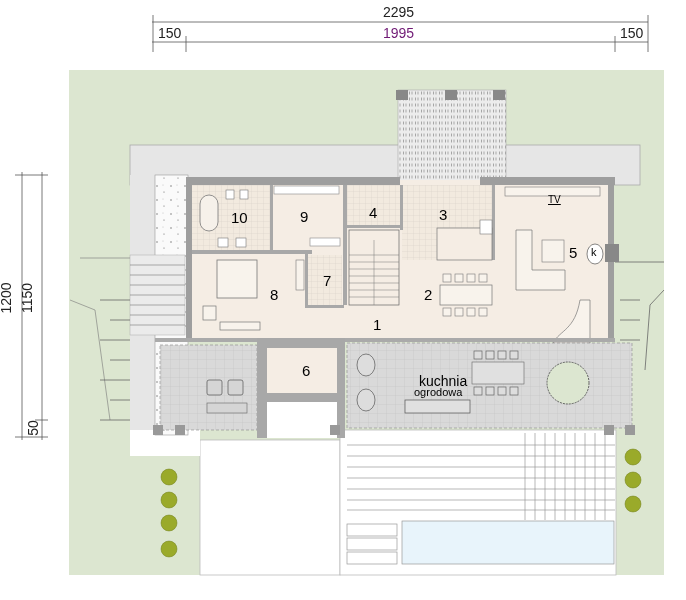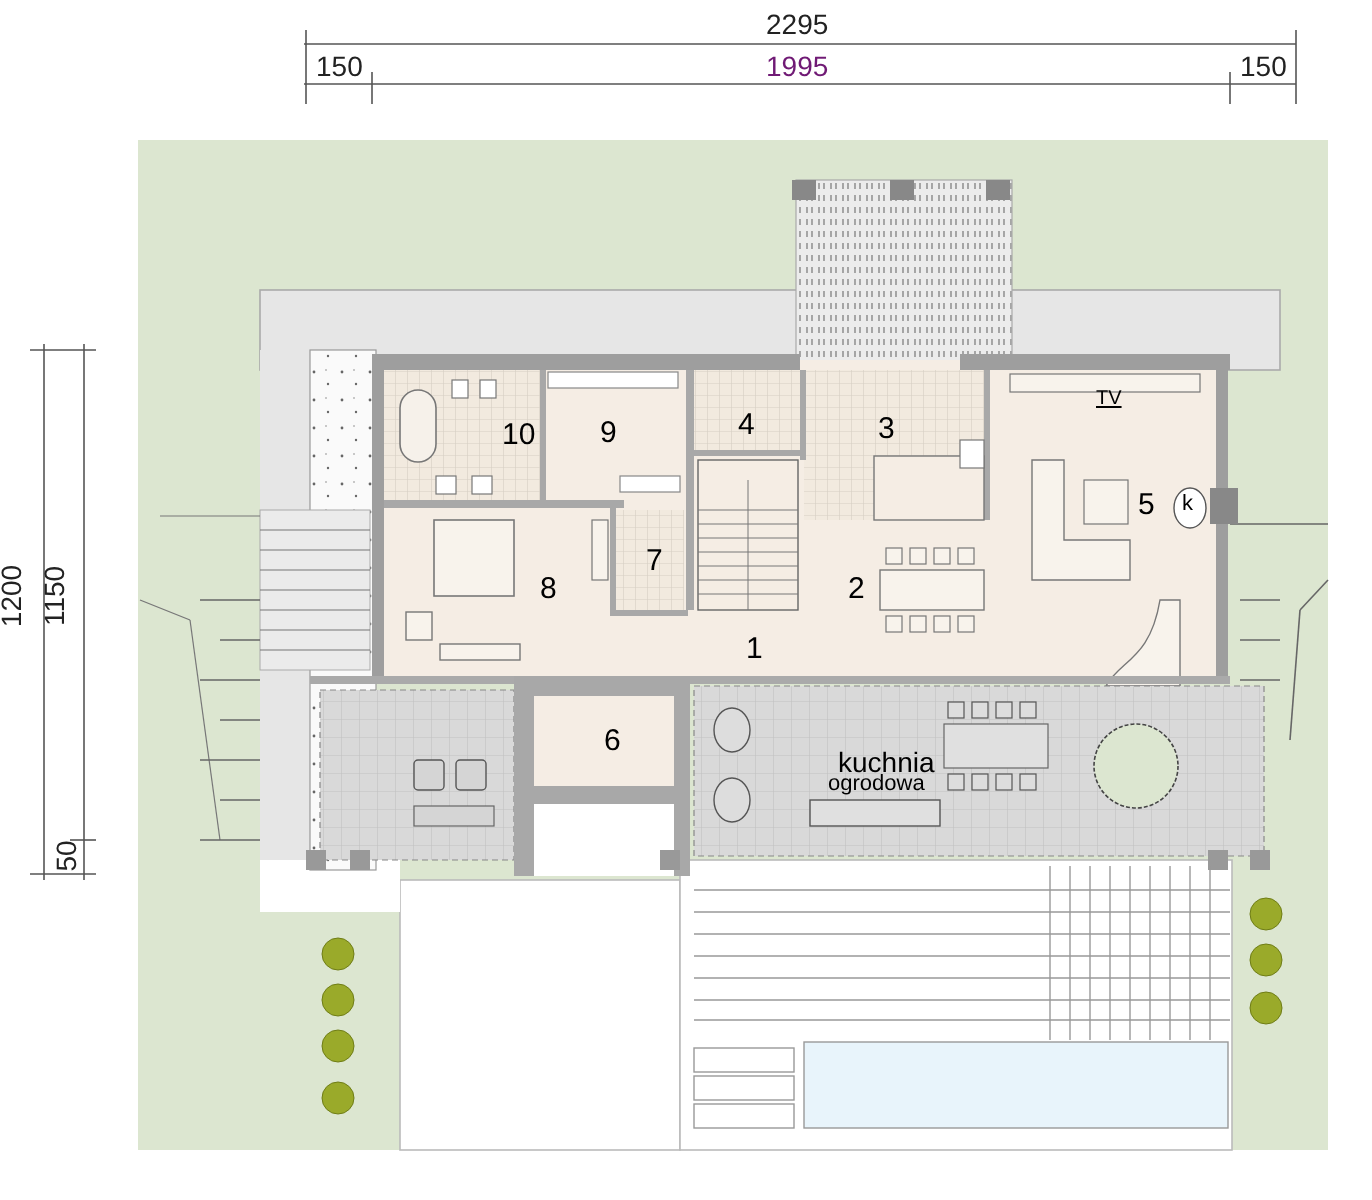--- a/index.html
+++ b/index.html
@@ -243,19 +243,19 @@
 
   <span class="abs" style="left:373px;top:316px;font-size:15px;">1</span>
   <span class="abs" style="left:424px;top:286px;font-size:15px;">2</span>
   <span class="abs" style="left:439px;top:206px;font-size:15px;">3</span>
   <span class="abs" style="left:369px;top:204px;font-size:15px;">4</span>
   <span class="abs" style="left:569px;top:244px;font-size:15px;">5</span>
   <span class="abs" style="left:302px;top:362px;font-size:15px;">6</span>
   <span class="abs" style="left:323px;top:272px;font-size:15px;">7</span>
   <span class="abs" style="left:270px;top:286px;font-size:15px;">8</span>
   <span class="abs" style="left:300px;top:208px;font-size:15px;">9</span>
-  <span class="abs" style="left:231px;top:209px;font-size:15px;margin-left:20px;">10</span>
+  <span class="abs" style="left:231px;top:209px;font-size:15px;">10</span>
 
   <span class="abs" style="left:548px;top:194px;font-size:10px;text-decoration:underline;">TV</span>
   <span class="abs" style="left:591px;top:246px;font-size:11px;">k</span>
   <span class="abs" style="left:419px;top:373px;font-size:14px;">kuchnia</span>
   <span class="abs" style="left:414px;top:386px;font-size:11px;">ogrodowa</span>
 </div>
 
 </body></html>

